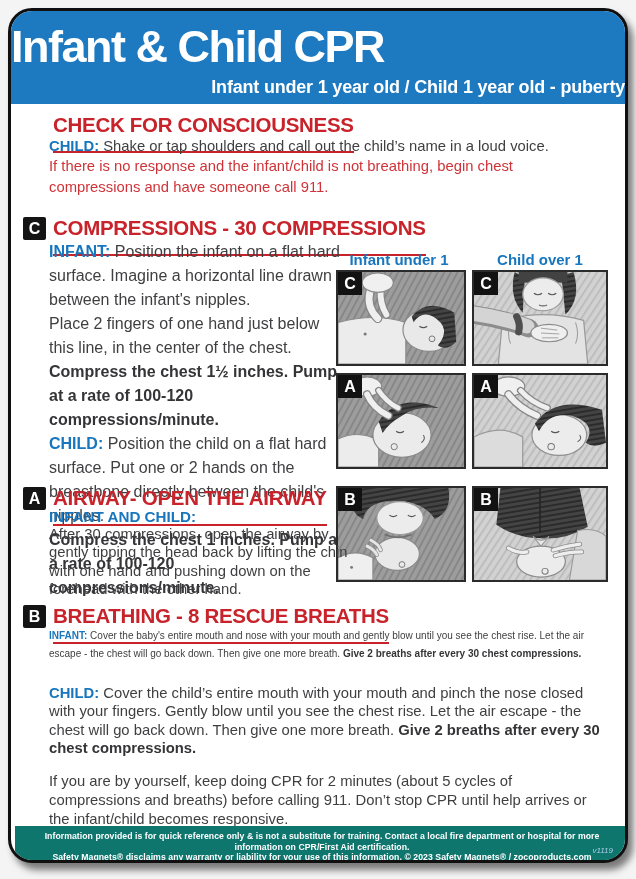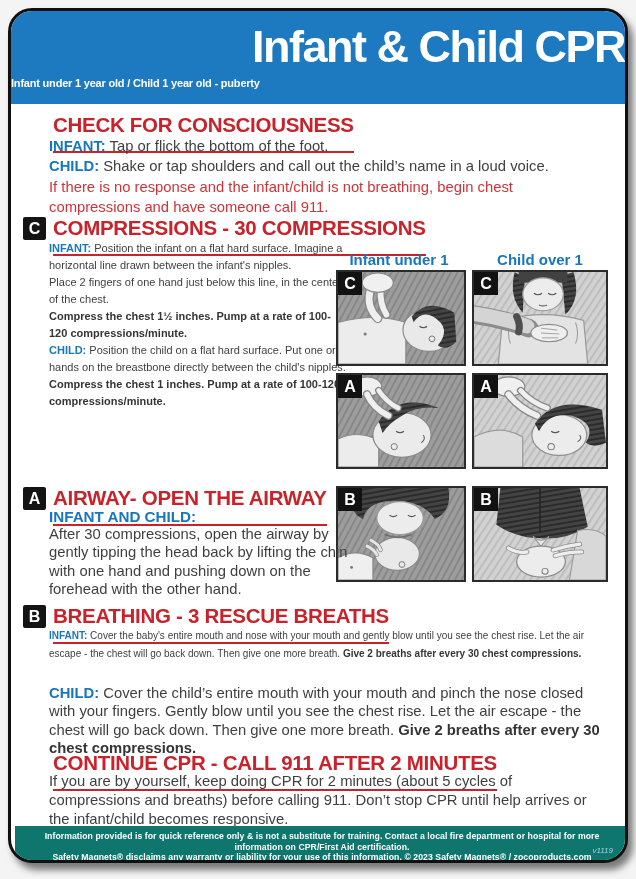--- a/index.html
+++ b/index.html
@@ -8,37 +8,37 @@
 
   .card {
     position:absolute; left:8px; top:8px; width:620px; height:855px;
     background:#ffffff; border:3px solid #101010; border-radius:24px;
     box-shadow:5px 7px 7px rgba(0,0,0,0.5);
     overflow:hidden;
   }
 
   
   .hdr { position:absolute; left:0; top:0; width:614px; height:93px; background:#1d7ac1; }
-  .hdr-title { position:absolute; left:0; top:10px; width:100%; text-align:right;
+  .hdr-title { position:absolute; left:0; top:10px; width:100%; text-align:left;
     color:#fff; font-weight:bold; font-size:45px; letter-spacing:-1.5px; }
-  .hdr-sub { position:absolute; left:0; top:66px; width:100%; text-align:left;
-    color:#fff; font-weight:bold; font-size:11px; letter-spacing:-0.2px; }
+  .hdr-sub { position:absolute; left:0; top:66px; width:100%; text-align:right;
+    color:#fff; font-weight:bold; font-size:18px; letter-spacing:-0.2px; }
 
   
   .heading { position:absolute; color:#c8232b; font-weight:bold; font-size:20.5px; letter-spacing:-0.3px; white-space:nowrap; }
   .heading > span { border-bottom:2.5px solid #c8232b; padding-bottom:15px; }
   .badge { position:absolute; width:23px; height:23px; background:#141414; color:#fff;
     font-weight:bold; font-size:16px; display:flex; align-items:center; justify-content:center; border-radius:2px; }
   .body { position:absolute; color:#3f3f41; }
   .lbl { color:#1776bd; font-weight:bold; }
   .b { font-weight:bold; color:#353537; }
   .red { color:#cf3338; }
 
   .s1-body { left:38px; top:125px; width:558px; font-size:14.8px; line-height:20.4px; }
-  .col-body { left:38px; top:229px; width:298px; font-size:11px; line-height:17px; }
+  .col-body { left:38px; top:229px; width:298px; font-size:16px; line-height:24px; }
   .a-label { left:38px; top:497px; width:300px; font-size:15.2px; line-height:18px; }
   .a-body  { left:38px; top:514px; width:302px; font-size:14.8px; line-height:18.4px; }
   .b-infant { left:38px; top:616px; width:558px; font-size:10px; line-height:18.4px; }
   .b-child  { left:38px; top:673px; width:558px; font-size:14.8px; line-height:18.4px; }
   .s5-body  { left:38px; top:761px; width:558px; font-size:14.8px; line-height:18.8px; }
 
   
   .fig-label { position:absolute; color:#1776bd; font-weight:bold; font-size:15px; text-align:center; }
   .figlab-1 { left:323px; top:240px; width:130px; }
   .figlab-2 { left:461px; top:240px; width:136px; }
@@ -83,21 +83,20 @@
 
     <div class="hdr">
       <div class="hdr-title">Infant &amp; Child CPR</div>
       <div class="hdr-sub">Infant under 1 year old / Child 1 year old - puberty</div>
     </div>
 
     <div class="heading" style="left:42px; top:102px;">
       <span>CHECK FOR CONSCIOUSNESS</span>
     </div>
     <div class="body s1-body">
-      <div><span class="lbl">INFANT:</span><span> Tap or flick the bottom of the foot.</span></div>
       <div><span class="lbl">CHILD:</span><span> Shake or tap shoulders and call out the child’s name in a loud voice.</span></div>
       <div class="red">If there is no response and the infant/child is not breathing, begin chest compressions and have someone call 911.</div>
     </div>
 
     <div class="badge" style="left:12px; top:206px;">C</div>
     <div class="heading" style="left:42px; top:205px;">
       <span>COMPRESSIONS - 30 COMPRESSIONS</span>
     </div>
     <div class="body col-body">
       <div><span class="lbl">INFANT:</span><span> Position the infant on a flat hard surface. Imagine a horizontal line drawn between the infant's nipples.</span></div>
@@ -217,32 +216,29 @@
 
     <div class="badge" style="left:12px; top:476px;">A</div>
     <div class="heading" style="left:42px; top:475px;">
       <span>AIRWAY- OPEN THE AIRWAY</span>
     </div>
     <div class="body a-label lbl">INFANT AND CHILD:</div>
     <div class="body a-body">After 30 compressions, open the airway by gently tipping the head back by lifting the chin with one hand and pushing down on the forehead with the other hand.</div>
 
     <div class="badge" style="left:12px; top:594px;">B</div>
     <div class="heading" style="left:42px; top:593px;">
-      <span>BREATHING - 3 RESCUE BREATHS</span>
+      <span>BREATHING - 8 RESCUE BREATHS</span>
     </div>
     <div class="body b-infant">
       <span class="lbl">INFANT:</span><span> Cover the baby's entire mouth and nose with your mouth and gently blow until you see the chest rise. Let the air escape - the chest will go back down. Then give one more breath. </span><span class="b">Give 2 breaths after every 30 chest compressions.</span>
     </div>
     <div class="body b-child">
       <span class="lbl">CHILD:</span><span> Cover the child’s entire mouth with your mouth and pinch the nose closed with your fingers. Gently blow until you see the chest rise. Let the air escape - the chest will go back down. Then give one more breath. </span><span class="b">Give 2 breaths after every 30 chest compressions.</span>
     </div>
 
-    <div class="heading" style="left:42px; top:740px;">
-      <span>CONTINUE CPR - CALL 911 AFTER 2 MINUTES</span>
-    </div>
     <div class="body s5-body">If you are by yourself, keep doing CPR for 2 minutes (about 5 cycles of compressions and breaths) before calling 911. Don’t stop CPR until help arrives or the infant/child becomes responsive.</div>
 
     <div class="ftr">
       <div class="ftr-line">Information provided is for quick reference only &amp; is not a substitute for training. Contact a local fire department or hospital for more information on CPR/First Aid certification.</div>
       <div class="ftr-line">
         <span>Safety Magnets® disclaims any warranty or liability for your use of this information. </span><span style="font-weight:bold">© 2023 Safety Magnets® / zocoproducts.com</span>
       </div>
       <div class="ftr-ver">v1119</div>
     </div>
 

